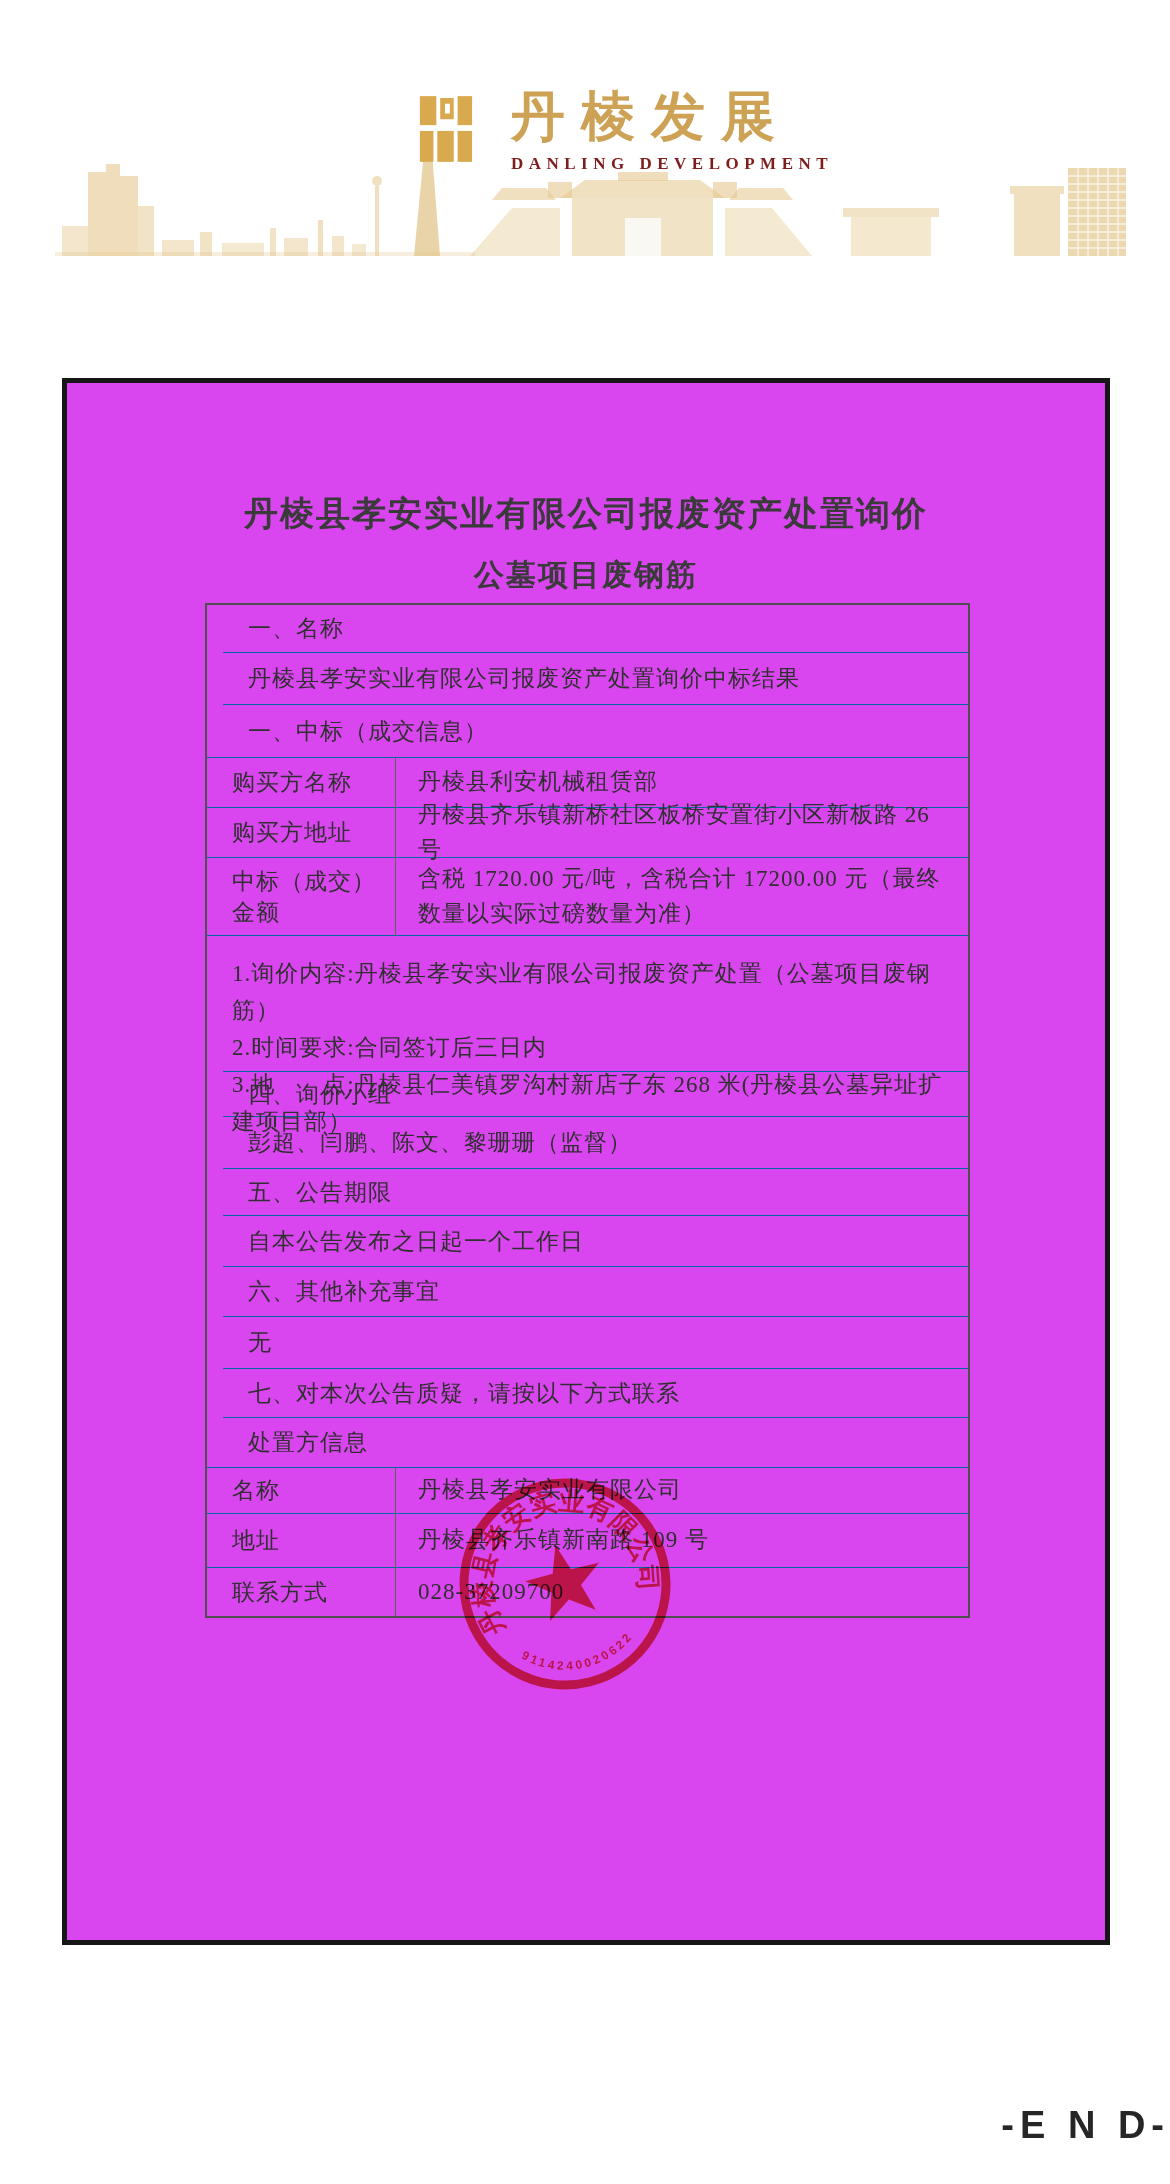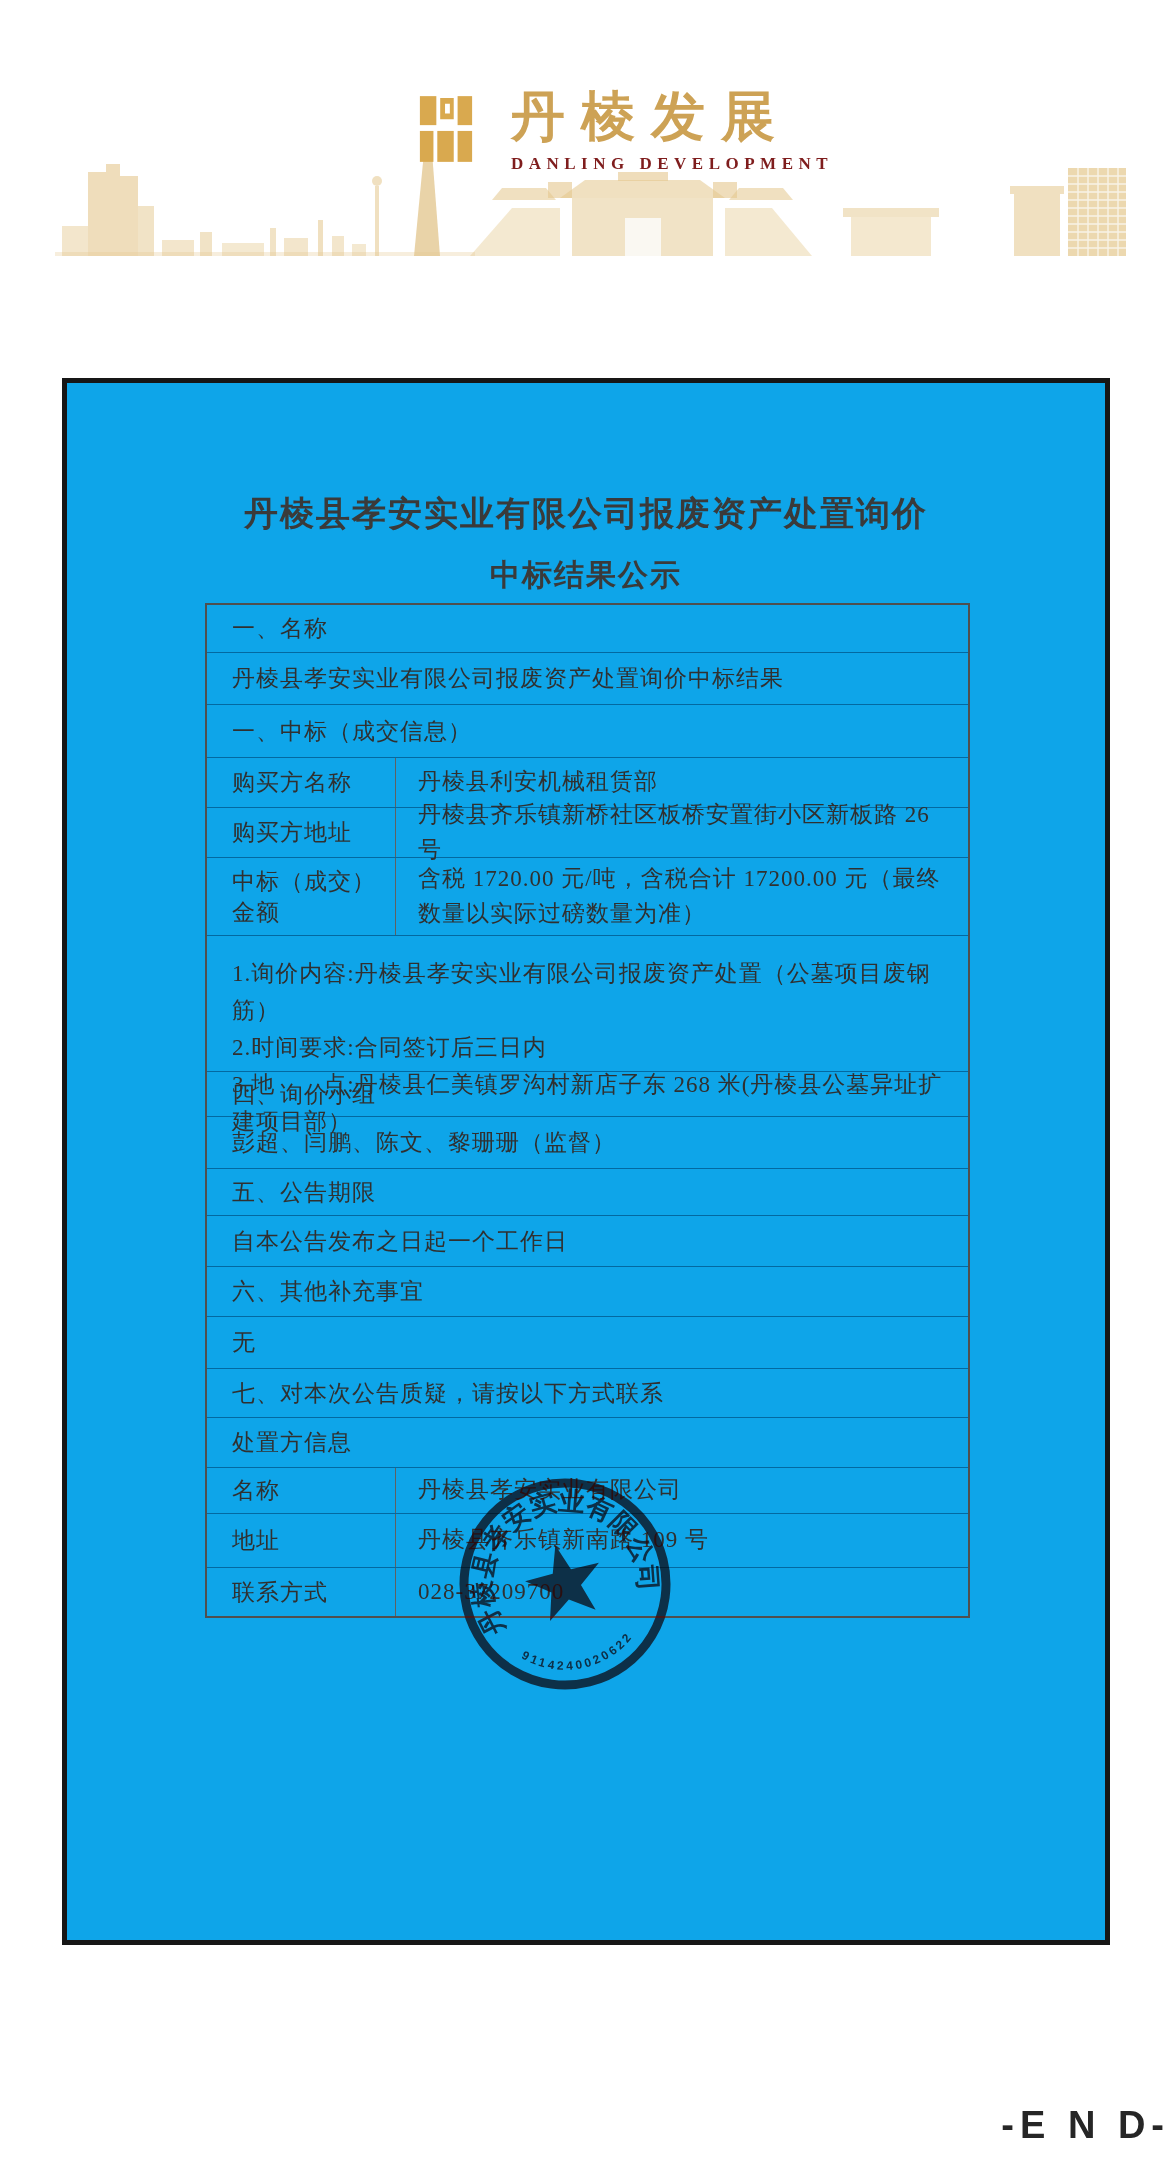--- a/index.html
+++ b/index.html
@@ -14,33 +14,33 @@
   .brand-cn{font-size:54px;font-weight:bold;color:#CDA255;letter-spacing:16px;
             line-height:1.15;white-space:nowrap;}
   .brand-en{margin-top:6px;font-size:17px;font-weight:bold;letter-spacing:5.5px;
             color:#7f1d1d;white-space:nowrap;}
 
   
   .skyline{position:absolute;top:148px;left:0;z-index:1;}
 
   
   .doc{position:absolute;left:62px;top:378px;width:1048px;height:1567px;
-       border:5px solid #161616;background:#0ea5e9;box-sizing:border-box;z-index:2;}
+       border:5px solid #161616;background:#d946ef;box-sizing:border-box;z-index:2;}
   .doc-title{position:absolute;left:0;width:100%;text-align:center;
              font-weight:bold;color:#3a3a3a;}
   .t1{top:108px;font-size:34px;letter-spacing:2px;}
   .t2{top:172px;font-size:30px;letter-spacing:2px;}
 
   
   .tbl{position:absolute;left:138px;top:220px;width:761px;
        border:2px solid #4f4f4f;box-sizing:content-box;background:transparent;}
   .tr{border-top:1px solid #0369a1;display:flex;align-items:center;
       font-size:23px;letter-spacing:1px;color:#303030;box-sizing:border-box;}
   .tr:first-child{border-top:none;}
-  .tr.sec,.tr.full{padding-left:25px;}
+  .tr.sec,.tr.full{padding-left:25px;margin-left:16px;}
   .cl{flex:0 0 189px;width:189px;align-self:stretch;display:flex;align-items:center;
       padding-left:25px;border-right:1px solid #606060;box-sizing:border-box;}
   .cv{flex:1;padding:4px 18px 4px 22px;line-height:1.5;}
   .lines{display:block;padding:19px 20px 0 25px;line-height:37px;}
 
   
   .stamp{position:absolute;left:433px;top:1452px;z-index:4;
          mix-blend-mode:multiply;opacity:.9;}
 
   
@@ -115,21 +115,21 @@
     <g stroke="#FBFAF6" stroke-width="1.4" opacity=".8">
       <path d="M1068 28 h58 M1068 36 h58 M1068 44 h58 M1068 52 h58 M1068 60 h58 M1068 68 h58 M1068 76 h58 M1068 84 h58 M1068 92 h58 M1068 100 h58"></path>
       <path d="M1078 20 v88 M1088 20 v88 M1098 20 v88 M1108 20 v88 M1118 20 v88"></path>
     </g>
     <rect x="55" y="104" width="420" height="4" opacity=".3"></rect>
   </g>
 </svg>
 
 <div class="doc">
   <div class="doc-title t1">丹棱县孝安实业有限公司报废资产处置询价</div>
-  <div class="doc-title t2">中标结果公示</div>
+  <div class="doc-title t2">公墓项目废钢筋</div>
 
   <div class="tbl">
     <div class="tr sec" style="height:47px">
         <span>一、名称</span>
       </div>
     <div class="tr full" style="height:52px">
         <span>丹棱县孝安实业有限公司报废资产处置询价中标结果</span>
       </div>
     <div class="tr sec" style="height:53px">
         <span>一、中标（成交信息）</span>

